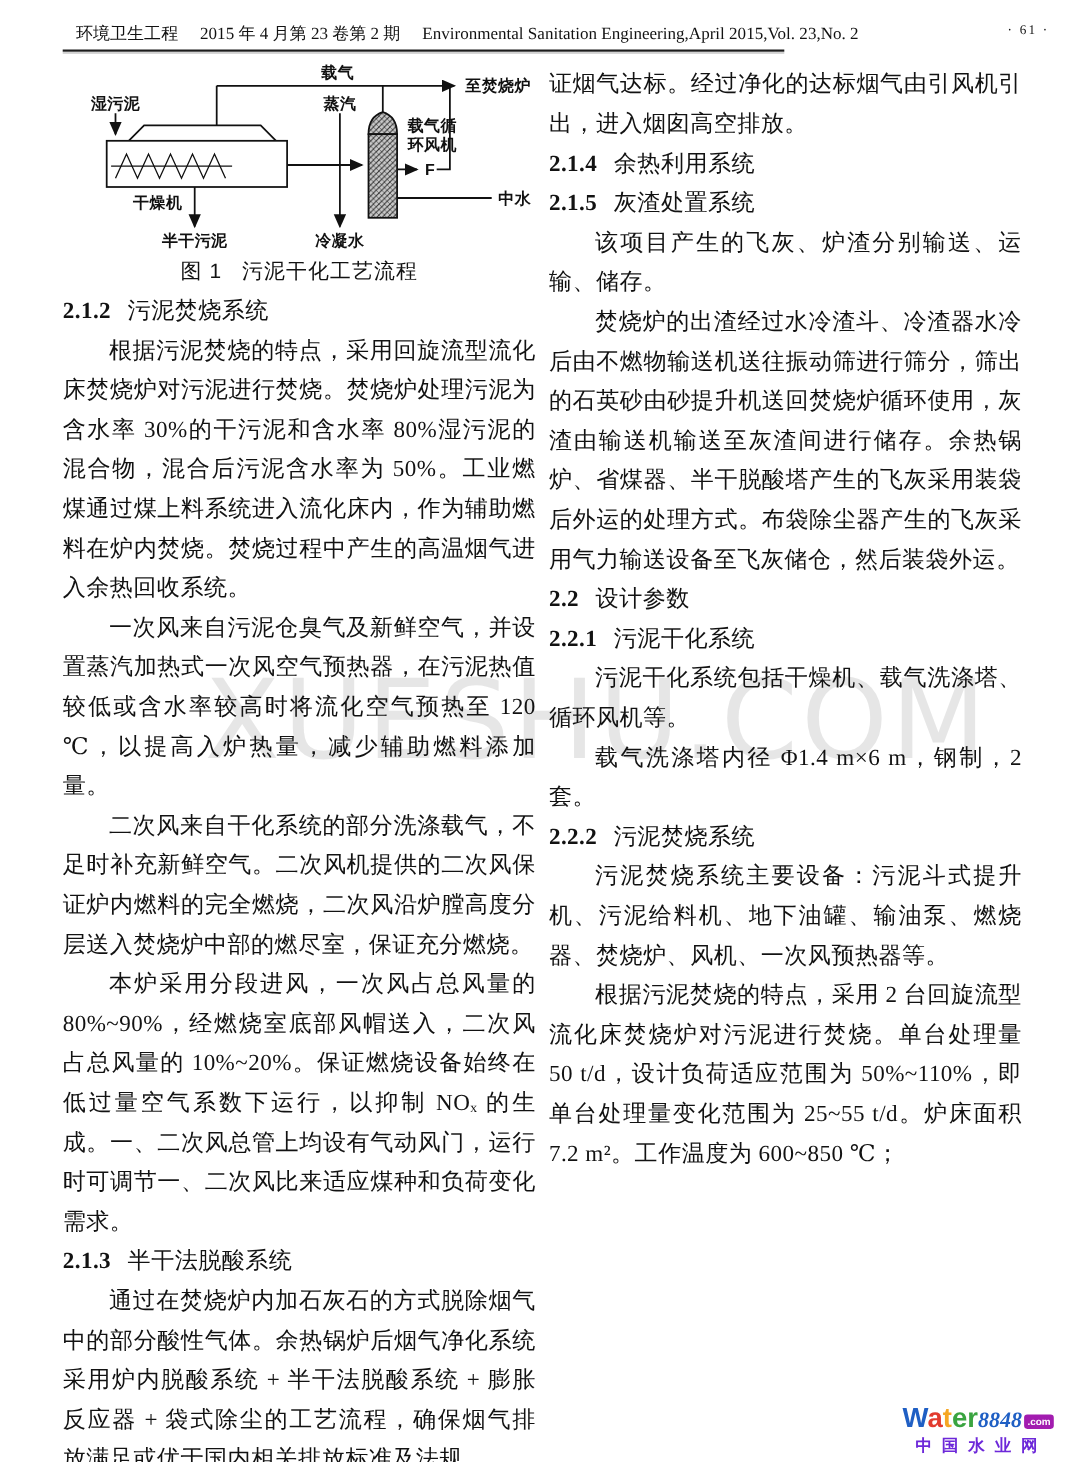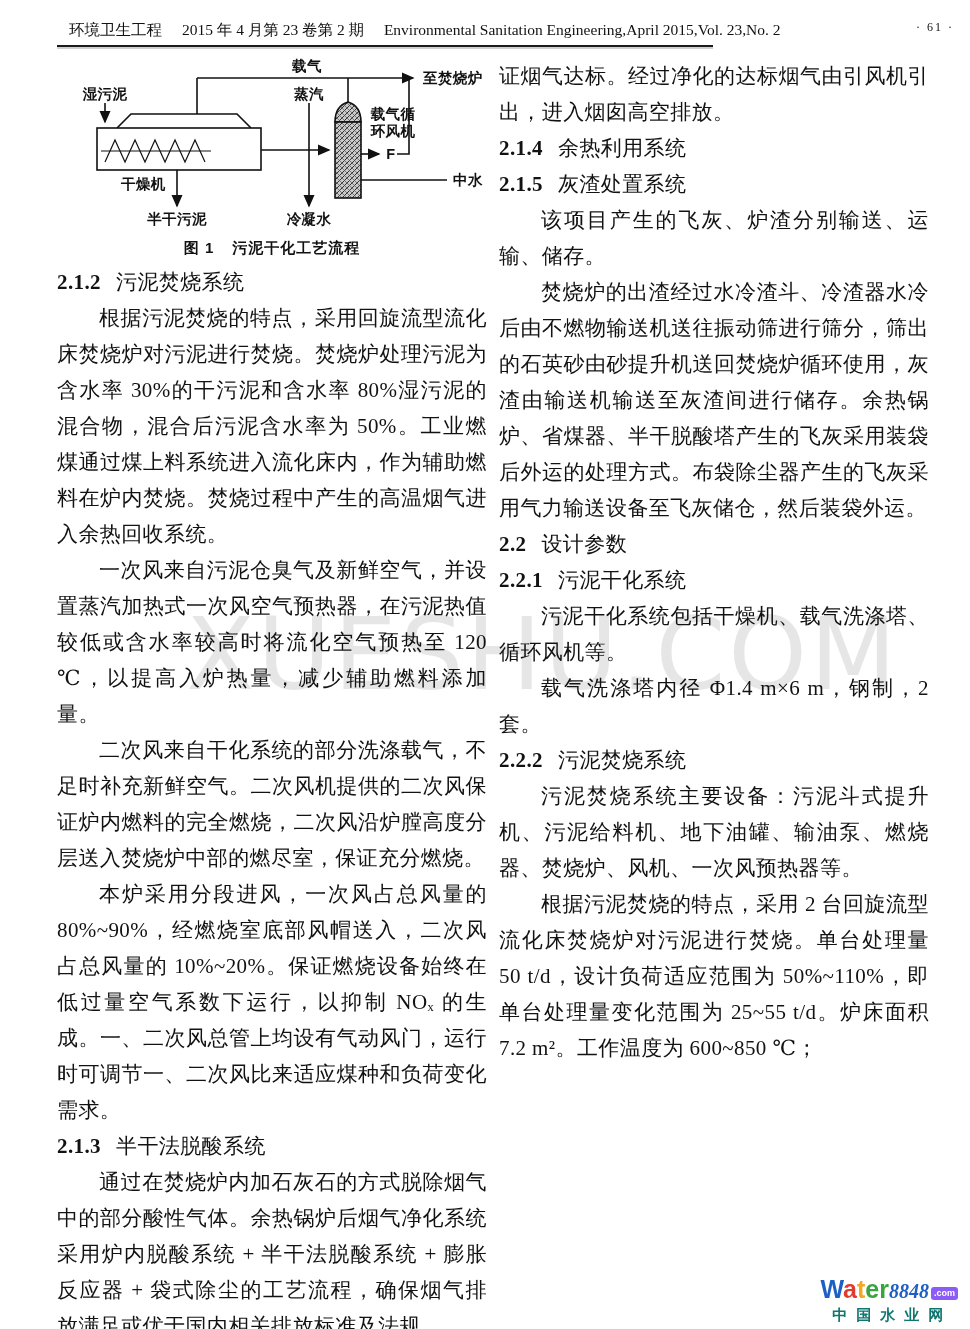--- a/index.html
+++ b/index.html
@@ -57,47 +57,47 @@
   figure { margin:0 0 3px 0; padding:0; }
   figure svg { display:block; }
   .fig-line { stroke:#111; stroke-width:1.6; fill:none; }
   .fig-thin { stroke:#111; stroke-width:1.2; fill:none; }
   .fig-shape { stroke:#111; stroke-width:1.6; fill:#fff; }
   .flabel {
     font-family:"Liberation Sans","DejaVu Sans",sans-serif;
     font-size:14.5px; font-weight:600; fill:#111;
   }
   figcaption {
-    text-align:center; font-weight:bold; font-size:15px; line-height:27px;
+    text-align:center; font-weight:normal; font-size:19px; line-height:27px;
     font-family:"Liberation Sans","DejaVu Sans",sans-serif;
     letter-spacing:1px;
   }
   figcaption .cap-num { margin-right:18px; }
 
   
   .logo {
     position:absolute; right:12px; bottom:4px; z-index:2;
     font-family:"Liberation Sans","DejaVu Sans",sans-serif;
     text-align:center;
   }
   .logo-top { font-size:25px; font-weight:bold; line-height:26px; }
   .logo-word span { font-weight:bold; }
   .logo-num {
     color:#1f5fc4; font-style:italic; font-weight:bold;
     font-family:"Liberation Serif","DejaVu Serif",serif;
     font-size:20px;
   }
   .logo-dotcom {
-    display:inline-block; background:#8b5cf6; color:#fff;
+    display:inline-block; background:#a21caf; color:#fff;
     font-size:9px; font-weight:bold; line-height:11px;
     padding:1px 3px; border-radius:3px; margin-left:2px;
     vertical-align:baseline; position:relative; top:-2px;
   }
   .logo-sub {
-    color:#0f766e; font-size:15px; font-weight:bold;
+    color:#6d28d9; font-size:15px; font-weight:bold;
     letter-spacing:9px; line-height:20px; margin-top:1px; margin-left:6px;
   }
 </style>
 </head>
 <body>
 
 <div class="header-bar">
   <span class="seg">环境卫生工程</span>
   <span class="seg">2015 年 4 月第 23 卷第 2 期</span>
   <span class="seg">Environmental Sanitation Engineering,April 2015,Vol. 23,No. 2</span>

